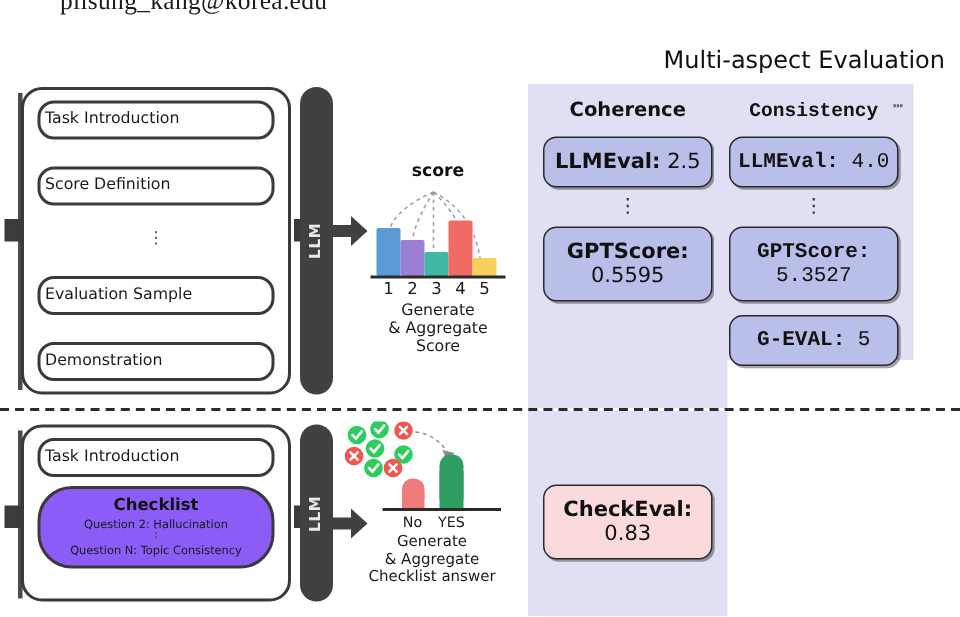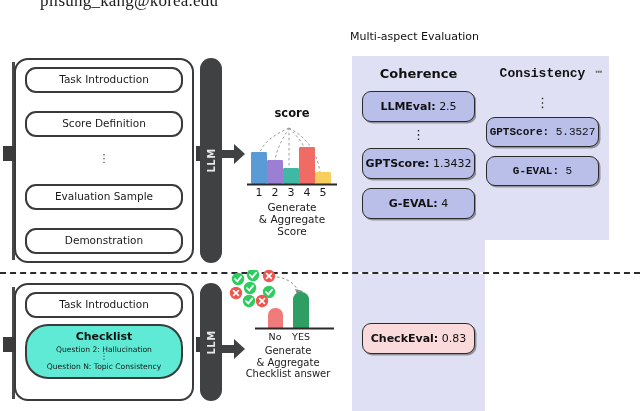--- a/index.html
+++ b/index.html
@@ -44,41 +44,41 @@
     display: flex;
     flex-direction: column;
   }
   .prompt-box.top    { left: 14px; top: 58px;  width: 180px; height: 205px; justify-content: space-between; }
   .prompt-box.bottom { left: 14px; top: 283px; width: 180px; height: 118px; justify-content: flex-start; gap: 6px; }
 
   .pill {
     border: 2px solid #3a3a3a;
     border-radius: 11px;
     background: #ffffff;
-    text-align: center;
+    text-align: left;
     font-size: 10.5px;
     color: #1a1a1a;
     padding: 5px 3px;
     line-height: 1.1;
   }
   .vdots {
     text-align: center;
     font-size: 11px;
     color: #4a4a4a;
     letter-spacing: 0;
     line-height: .6;
     height: 10px;
   }
   .vdots::before { content: "\22EE"; }
 
   
   .checklist {
     border: 2px solid #3a3a3a;
     border-radius: 23px;
-    background: #5eead4;
+    background: #8b5cf6;
     padding: 4px 4px 5px 4px;
     text-align: center;
   }
   .checklist-title {
     font-size: 11px;
     font-weight: bold;
     color: #111;
     margin-bottom: 2px;
   }
   .checklist-q {
@@ -134,27 +134,27 @@
     text-align: center; font-size: 11.5px; font-weight: bold; color: #111;
     margin-bottom: 2px;
   }
   .chart-svg { display: block; margin: 0 auto; }
   .caption {
     text-align: center; font-size: 10.5px; color: #1a1a1a;
     line-height: 1.16; margin-top: 3px;
   }
 
   
-  .check-wrap { position: absolute; left: 228px; top: 270px; width: 120px; }
+  .check-wrap { position: absolute; left: 228px; top: 281px; width: 120px; }
   .caption.small { font-size: 10px; }
 
   
   .mae-title {
     position: absolute; left: 350px; top: 30px; width: 280px;
-    text-align: left; font-size: 11px; color: #111;
+    text-align: right; font-size: 16px; color: #111;
   }
   .aspect-col {
     position: absolute;
     background: #dfe0f3;
   }
   .aspect-col.c1.t { left: 352px; top: 56px;  width: 133px; height: 216px; }
   .aspect-col.c2.t { left: 476px; top: 56px;  width: 133px; height: 184px; font-family: Liberation Mono, monospace; }
   .aspect-col.c1.b { left: 352px; top: 274px; width: 133px; height: 137px; }
   .aspect-col.c2.b { left: 494px; top: 274px; width: 133px; height: 137px; }
 
@@ -167,21 +167,21 @@
   .ellipsis {
     position: absolute; right: 6px; bottom: 3px;
     font-size: 11px; color: #666; letter-spacing: 1px;
   }
   .metric-stack { padding: 10px 10px 0 10px; }
   .metric {
     border: 1.6px solid #2a2a2a;
     border-radius: 9px;
     background: #b9bfe8;
     text-align: center;
-    font-size: 11px;
+    font-size: 14px;
     color: #111;
     padding: 8px 2px;
     margin-bottom: 0;
     box-shadow: 1.5px 1.5px 0 rgba(0,0,0,.35);
   }
   .metric b { font-weight: bold; }
   .metric .val { font-weight: normal; }
   .metric.check { background: #fadadb; }
   .metric-gap { height: 9px; }
   .metric-dots {
@@ -343,36 +343,36 @@
   <div class="aspect-col c1 t">
     <div class="aspect-head">Coherence</div>
     <div class="metric-stack">
       <div class="metric">
         <b>LLMEval:</b>
         <span class="val">2.5</span>
       </div>
       <div class="metric-dots"></div>
       <div class="metric">
         <b>GPTScore:</b>
-        <span class="val">1.3432</span>
+        <span class="val">0.5595</span>
       </div>
       <div class="metric-gap"></div>
-      <div class="metric">
-        <b>G-EVAL:</b>
-        <span class="val">4</span>
-      </div>
     </div>
   </div>
 
   <div class="aspect-col c2 t">
     <div class="aspect-head">
       <span>Consistency</span>
       <span class="ellipsis">⋯</span>
     </div>
     <div class="metric-stack">
+      <div class="metric">
+        <b>LLMEval:</b>
+        <span class="val">4.0</span>
+      </div>
       <div class="metric-dots"></div>
       <div class="metric">
         <b>GPTScore:</b>
         <span class="val">5.3527</span>
       </div>
       <div class="metric-gap"></div>
       <div class="metric">
         <b>G-EVAL:</b>
         <span class="val">5</span>
       </div>

